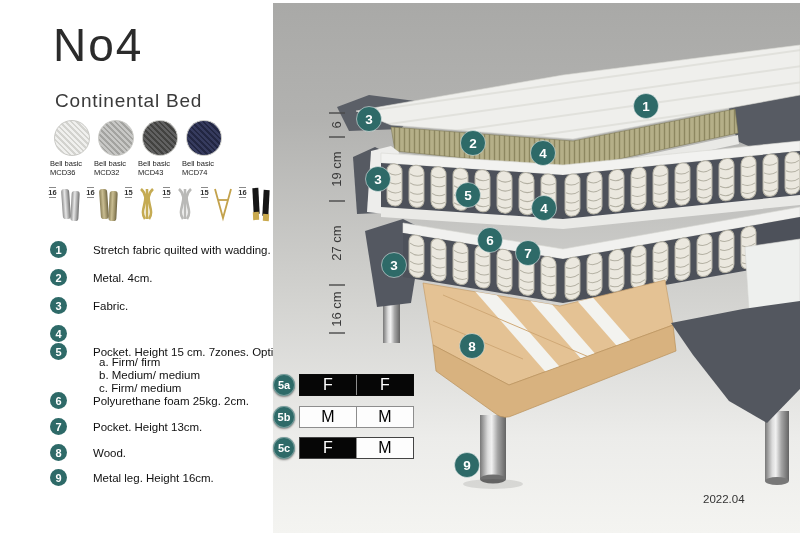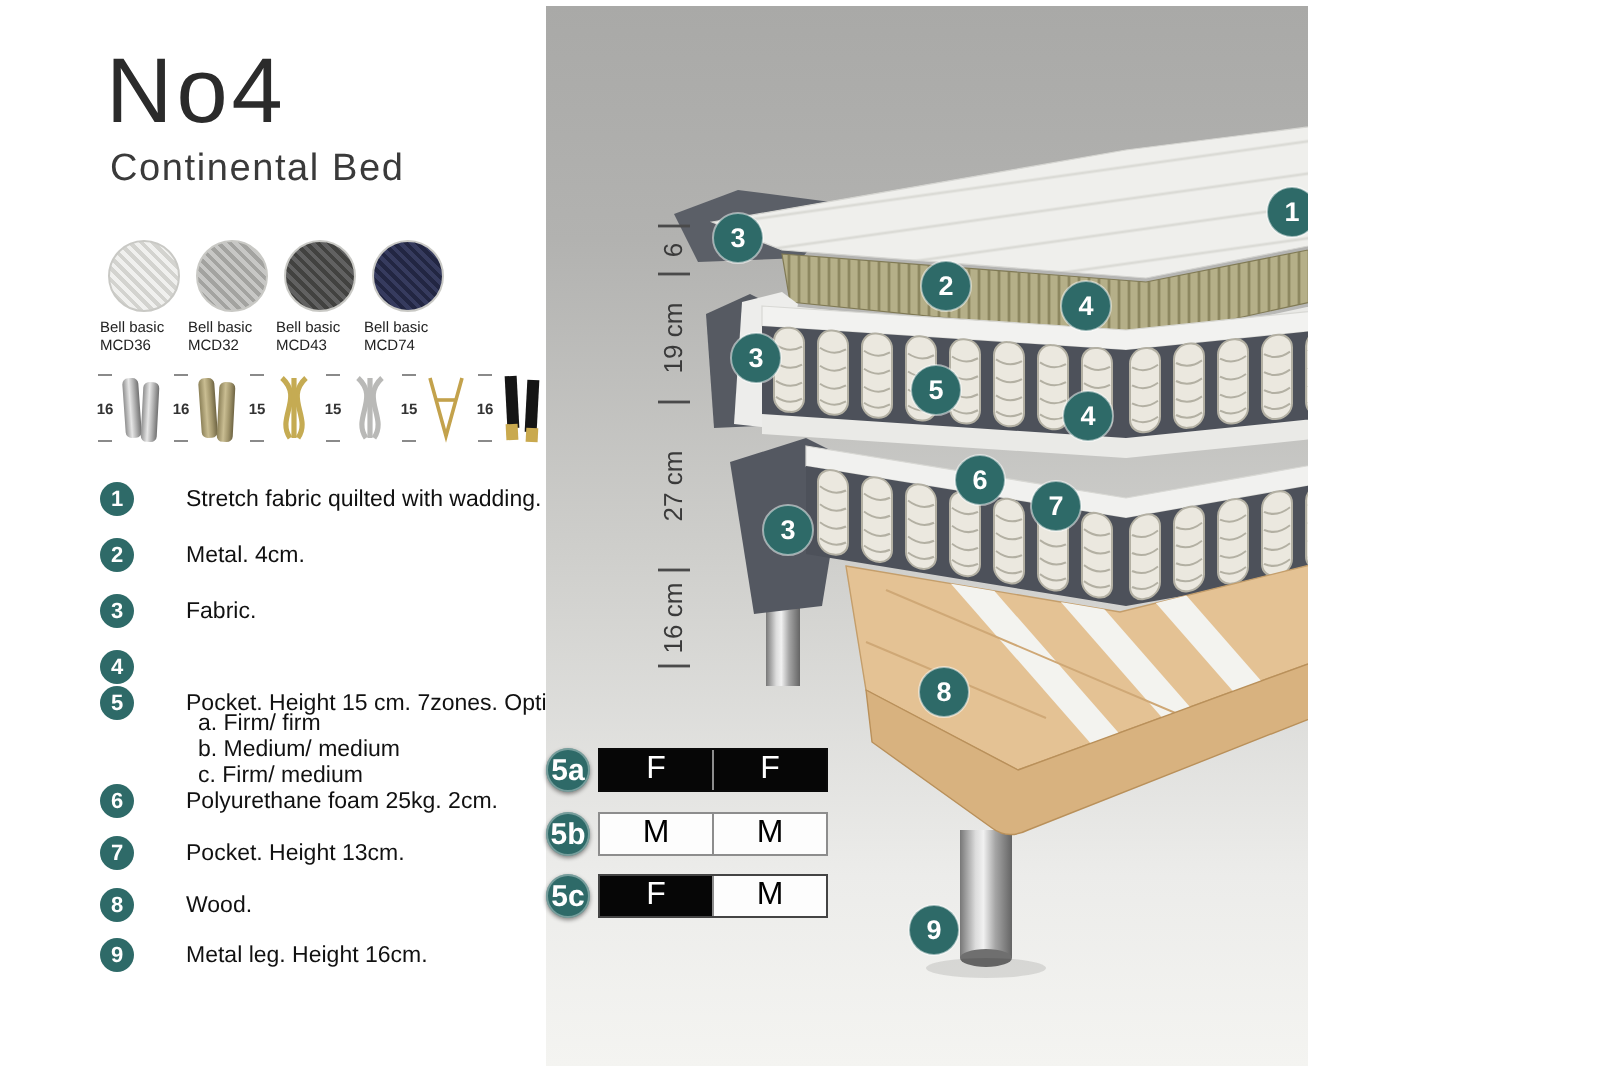--- a/index.html
+++ b/index.html
@@ -1,50 +1,50 @@
 <!DOCTYPE html>
 <html><head>
 <meta charset="utf-8">
 <style>
   html,body{margin:0;padding:0;background:#fff;}
-  .canvas{position:relative;width:654px;height:533px;background:#ffffff;overflow:hidden;
+  .canvas{position:relative;width:800px;height:533px;background:#ffffff;overflow:hidden;
           font-family:"Liberation Sans", sans-serif;color:#1c1c1c;}
   
   .title{position:absolute;left:53px;top:22px;font-size:46px;font-weight:200;
          letter-spacing:2px;color:#2b2b2b;line-height:1;}
-  .subtitle{position:absolute;left:55px;top:74px;font-size:19px;font-weight:300;
+  .subtitle{position:absolute;left:55px;top:90px;font-size:19px;font-weight:300;
             letter-spacing:.8px;color:#3a3a3a;}
   .swatches{position:absolute;left:50px;top:120px;display:flex;width:222px;}
   .swatch{width:44px;}
   .swatch .disc{width:34px;height:34px;border-radius:50%;margin:0 auto 3px auto;border:1px solid #c9c9c5;}
   .swatch .lbl{font-size:7.5px;line-height:9px;color:#222;}
   .tx1{background:repeating-linear-gradient(45deg,#f0f0ee 0 2px,#d3d3cf 2px 4px);}
   .tx2{background:repeating-linear-gradient(45deg,#c7c7c5 0 2px,#a3a3a0 2px 4px);}
   .tx3{background:repeating-linear-gradient(45deg,#616161 0 2px,#424240 2px 4px);}
   .tx4{background:repeating-linear-gradient(45deg,#363b5e 0 2px,#222642 2px 4px);}
   .tx5{background:#f6f6f4;}
   .legs{position:absolute;left:47px;top:186px;display:flex;width:228px;}
   .leg-item{width:38px;display:flex;align-items:center;}
-  .leg-measure{display:flex;flex-direction:column;align-items:center;justify-content:space-between;
+  .leg-measure{display:flex;flex-direction:column;align-items:center;
                height:34px;width:11px;}
   .leg-measure .dash{width:7px;height:1px;background:#8a8a8a;}
   .leg-measure .num{font-size:7.5px;font-weight:bold;color:#333;}
   .feat{position:absolute;left:50px;display:flex;align-items:center;height:17px;}
   .badge{width:17px;height:17px;border-radius:50%;background:#2e6a68;color:#fff;
          font-size:11px;font-weight:bold;display:flex;align-items:center;justify-content:center;
          flex:0 0 17px;}
   .feat .txt{margin-left:26px;font-size:11.5px;white-space:nowrap;color:#111;}
   .subopt{position:absolute;left:99px;font-size:11.5px;color:#111;white-space:nowrap;}
   
   .panel{position:absolute;left:273px;top:3px;width:527px;height:530px;
          background:linear-gradient(180deg,#a9a9a7 0%,#b2b2b0 22%,#cfcfcc 52%,#ececea 82%,#f4f4f1 100%);}
   .panel svg{position:absolute;left:0;top:0;}
   .firm-row{position:absolute;left:0;height:22px;display:flex;align-items:center;}
   .firm-badge{width:22px;height:22px;border-radius:50%;background:#2e6a68;color:#fff;
-              font-size:15px;font-weight:bold;display:flex;align-items:center;justify-content:center;
+              font-size:11px;font-weight:bold;display:flex;align-items:center;justify-content:center;
               box-shadow:0 1px 2px rgba(0,0,0,.45), inset 0 0 0 1px rgba(255,255,255,.35);}
   .firm-bar{display:flex;width:113px;height:20px;margin-left:4px;}
   .cell{flex:1;display:flex;align-items:center;justify-content:center;font-size:16px;color:#000;}
   .cell.dark{background:#060606;color:#fff;}
   .cell.light{background:#fdfdfd;}
   .bar-a{border:1px solid #0a0a0a;} .bar-a .cell+.cell{border-left:1px solid #8d8d8d;}
   .bar-b{border:1px solid #8d8d8d;} .bar-b .cell+.cell{border-left:1px solid #8d8d8d;}
   .bar-c{border:1px solid #444;}    .bar-c .cell+.cell{border-left:1px solid #8d8d8d;}
   .version{position:absolute;left:430px;top:490px;width:64px;text-align:left;
            font-size:11.5px;color:#333;}

